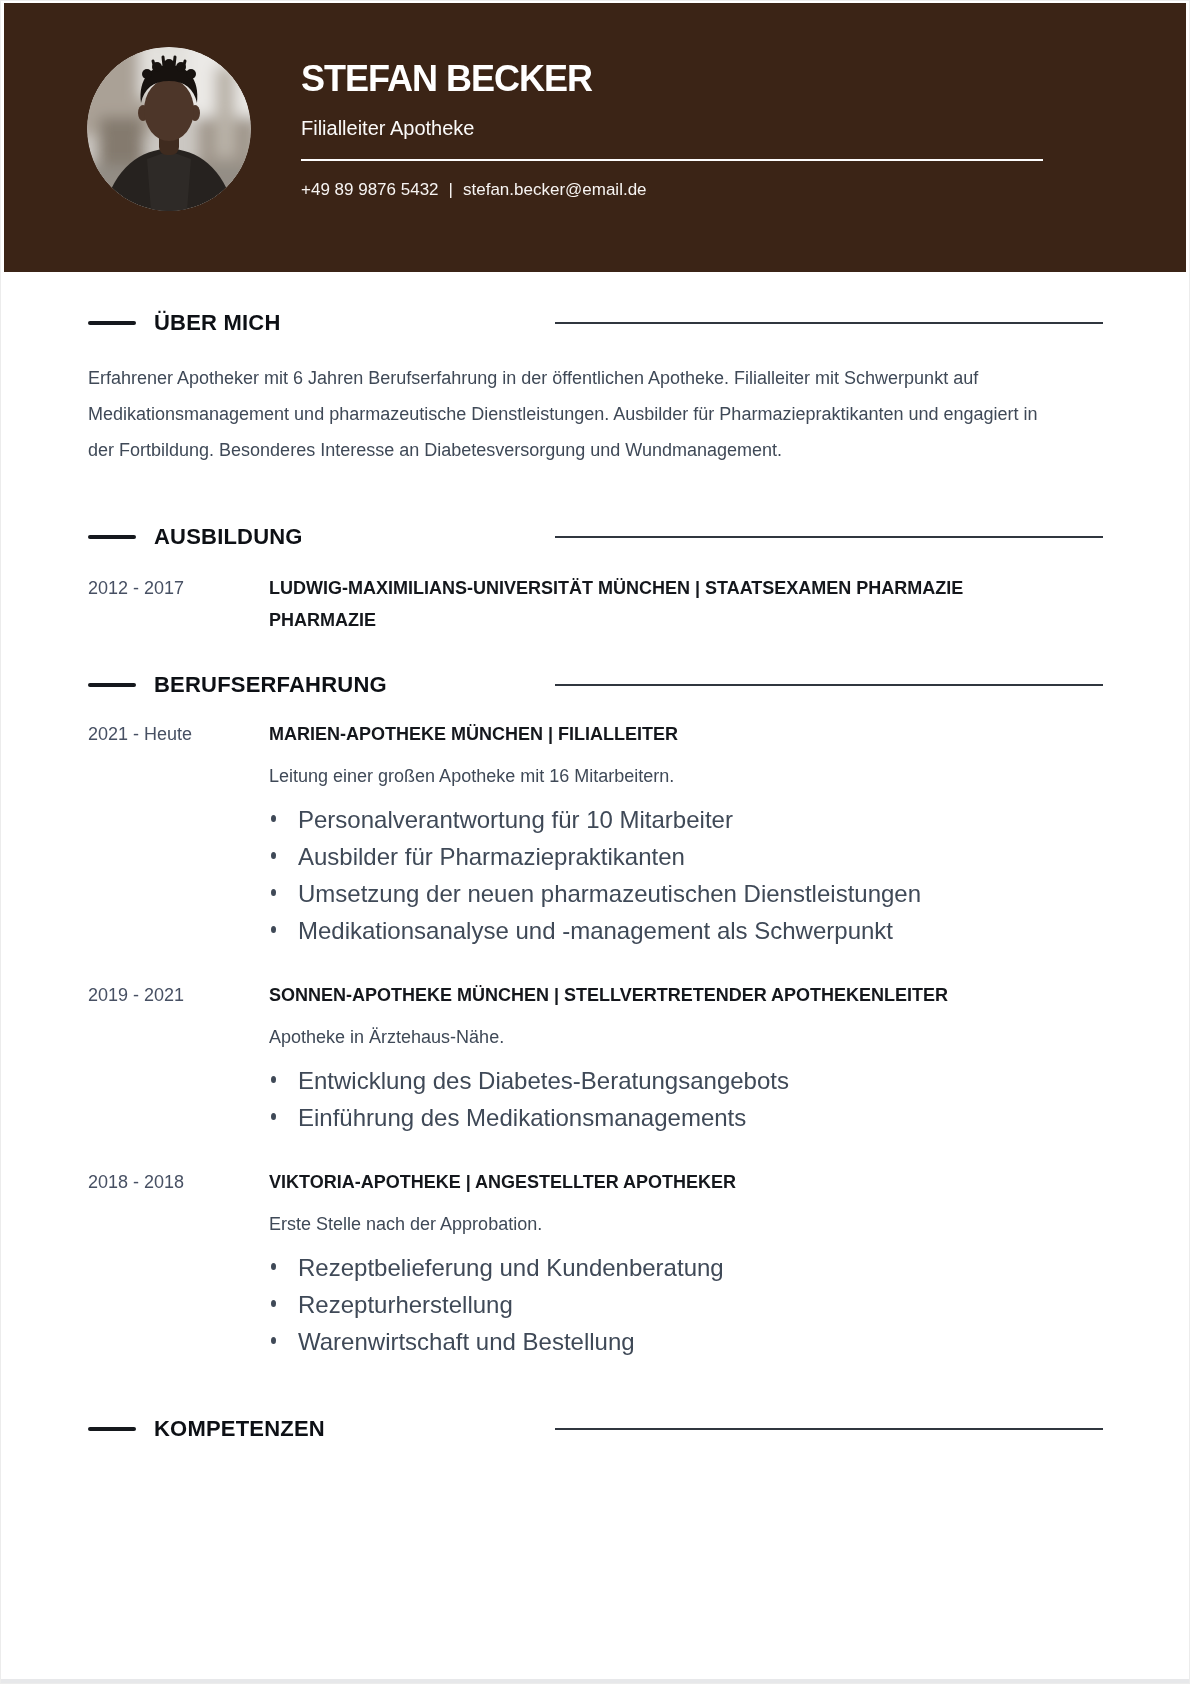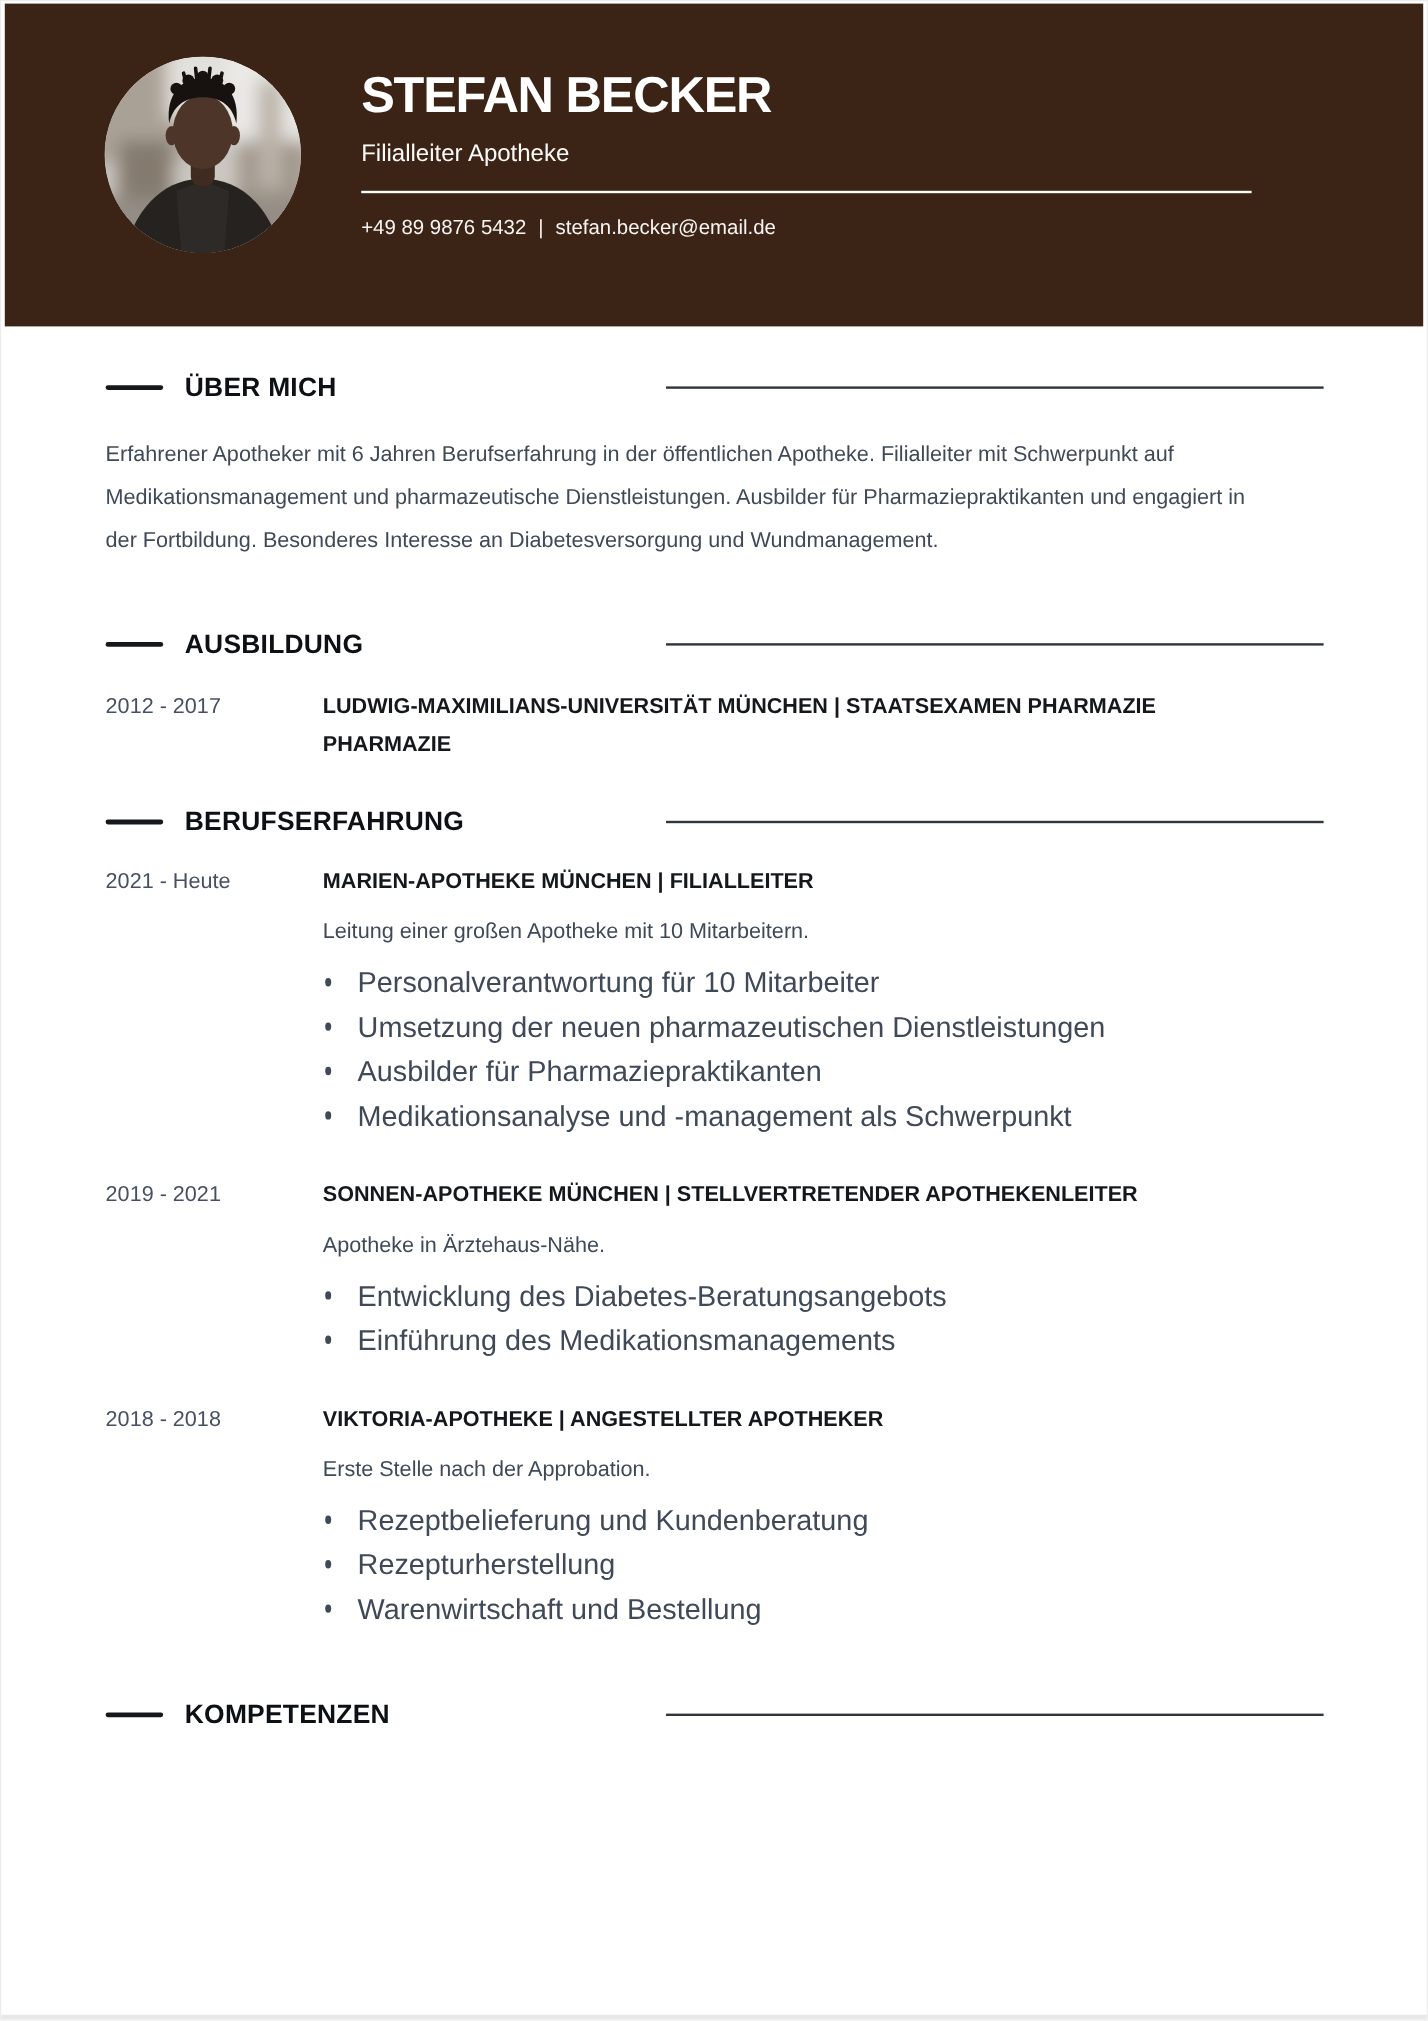--- a/index.html
+++ b/index.html
@@ -34,21 +34,21 @@
   }
   .avatar svg { display: block; }
   .hero-text {
     position: absolute;
     left: 297px;
     top: 52px;
     width: 760px;
     color: #ffffff;
   }
   .hero-name {
-    font-size: 42px;
+    font-size: 36px;
     font-weight: 700;
     letter-spacing: -1px;
     line-height: 48px;
     color: #ffffff;
   }
   .hero-job {
     margin-top: 12px;
     font-size: 20px;
     font-weight: 400;
     line-height: 26px;
@@ -261,33 +261,33 @@
       <div class="srow srow-experience">
         <span class="dash"></span>
         <h2>BERUFSERFAHRUNG</h2>
         <span class="rule"></span>
       </div>
 
       <div class="entry exp-entry">
         <div class="period">2021 - Heute</div>
         <div>
           <h3 class="entry-title">MARIEN-APOTHEKE MÜNCHEN | FILIALLEITER</h3>
-          <div class="entry-desc">Leitung einer großen Apotheke mit 10 Mitarbeitern.</div>
+          <div class="entry-desc">Leitung einer großen Apotheke mit 16 Mitarbeitern.</div>
           <ul class="bullets">
             <li>
                 <span class="bullet-dot"></span>
                 <span>Personalverantwortung für 10 Mitarbeiter</span>
               </li>
             <li>
                 <span class="bullet-dot"></span>
+                <span>Ausbilder für Pharmaziepraktikanten</span>
+              </li>
+            <li>
+                <span class="bullet-dot"></span>
                 <span>Umsetzung der neuen pharmazeutischen Dienstleistungen</span>
-              </li>
-            <li>
-                <span class="bullet-dot"></span>
-                <span>Ausbilder für Pharmaziepraktikanten</span>
               </li>
             <li>
                 <span class="bullet-dot"></span>
                 <span>Medikationsanalyse und -management als Schwerpunkt</span>
               </li>
           </ul>
         </div>
       </div>
 
       <div class="entry exp-entry">

